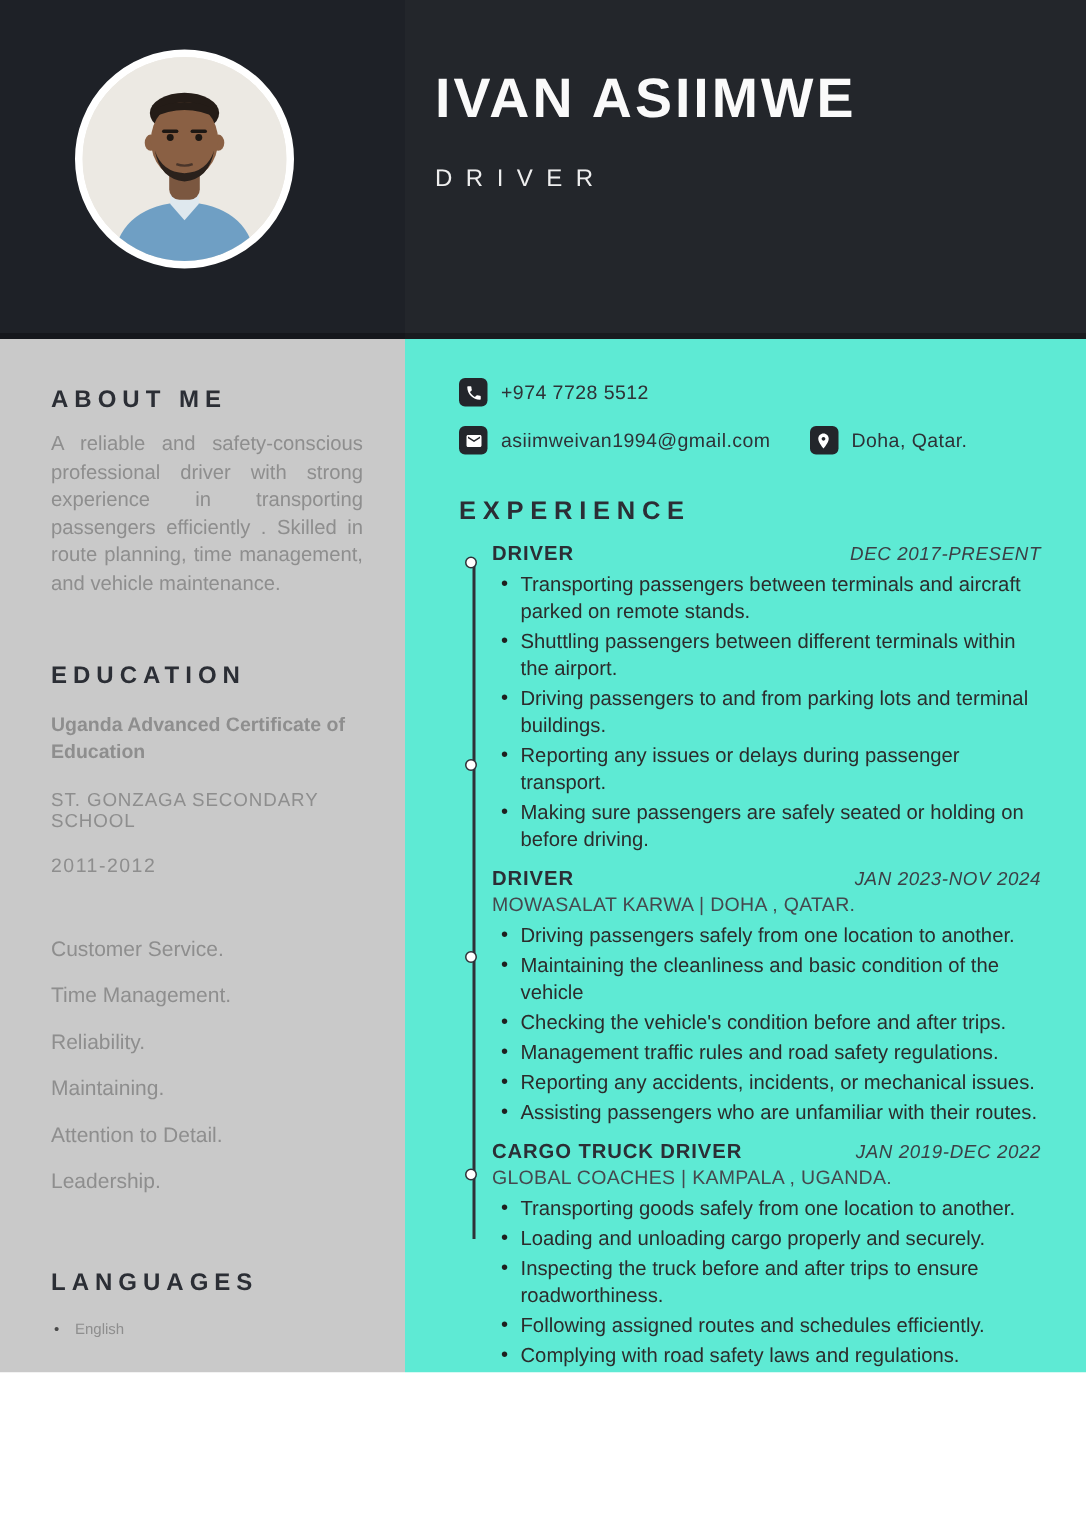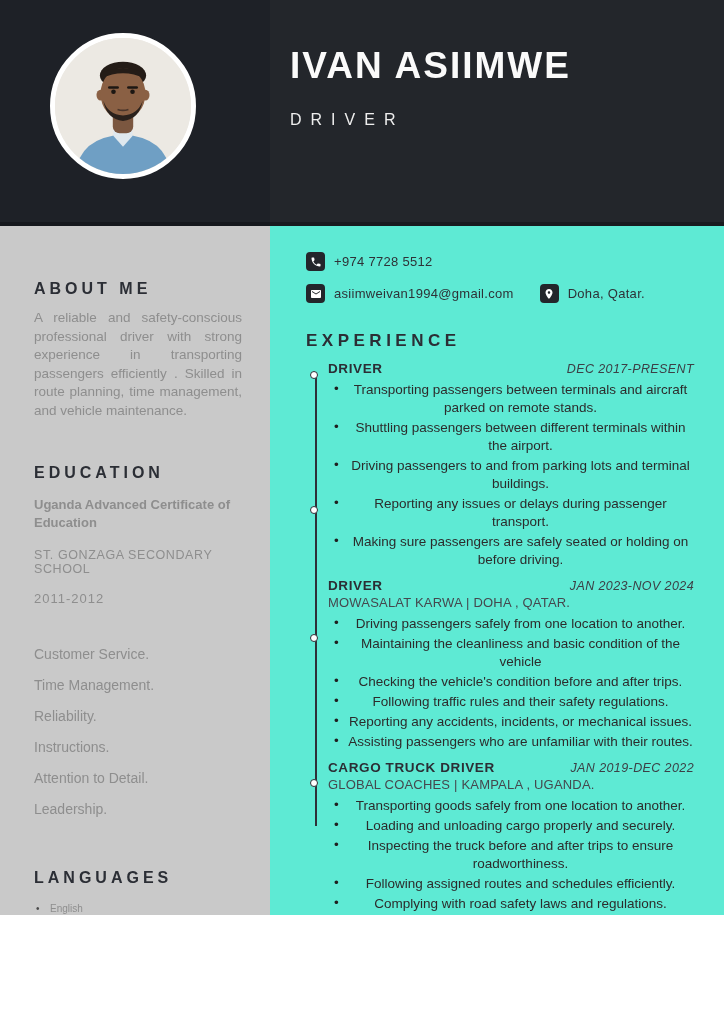--- a/index.html
+++ b/index.html
@@ -11,21 +11,21 @@
   .header-band { position:absolute; top:0; left:0; width:724px; height:226px; background:var(--header-bg,#23262b); }
   .header-band::after { content:""; position:absolute; left:0; bottom:0; width:100%; height:4px; background:rgba(0,0,0,0.28); }
   .header-left { position:absolute; top:0; left:0; width:270px; height:226px; background:var(--header-left-bg,#1e2127); }
   .photo-ring { position:absolute; left:50px; top:33px; width:146px; height:146px; border-radius:50%; border:5px solid #ffffff; overflow:hidden; background:#ece9e3; }
   .photo-ring svg { display:block; width:100%; height:100%; }
   .head-text { position:absolute; left:290px; top:46px; }
   .person-name { color:#fafafa; font-size:37px; font-weight:bold; letter-spacing:2px; line-height:1.1; }
   .person-role { margin-top:24px; color:#eeeeee; font-size:16px; font-weight:400; letter-spacing:9px; }
 
   
-  .sidebar { position:absolute; top:226px; left:0; width:270px; height:798px; background:var(--sidebar-bg,#c9c9c9); padding:54px 28px 0 34px; }
+  .sidebar { position:absolute; top:226px; left:0; width:270px; height:798px; background:var(--sidebar-bg,#c9c9c9); padding:32px 28px 0 34px; }
   .side-h { color:var(--heading-text,#2b2e35); font-size:16px; font-weight:bold; letter-spacing:4px; }
   .side-about-text { margin-top:11px; color:var(--sidebar-text,#8e8e8e); font-size:13.5px; line-height:18.5px; text-align:justify; }
   .side-section-education { margin-top:44px; }
   .edu-degree { margin-top:14px; color:var(--sidebar-text,#8e8e8e); font-size:13px; font-weight:bold; line-height:18px; }
   .edu-school { margin-top:16px; color:var(--sidebar-text,#8e8e8e); font-size:12.5px; letter-spacing:0.6px; }
   .edu-years { margin-top:15px; color:var(--sidebar-text,#8e8e8e); font-size:13px; letter-spacing:1px; }
   .side-section-skills { margin-top:40px; }
   .skills-list { list-style:none; margin-top:10px; }
   .skills-list li { color:var(--sidebar-text,#8e8e8e); font-size:14px; margin-bottom:15px; }
   .side-section-languages { margin-top:52px; }
@@ -51,21 +51,21 @@
   .tl-dot:nth-of-type(3) { top:175px; }
   .tl-dot:nth-of-type(4) { top:303px; }
   .tl-dot:nth-of-type(5) { top:448px; }
 
   .jobs { margin-top:10px; margin-left:22px; }
   .job { margin-bottom:9px; }
   .job-title-row { display:flex; justify-content:space-between; align-items:baseline; }
   .job-title { color:var(--heading-text,#2b2e35); font-size:13.5px; font-weight:bold; letter-spacing:0.6px; }
   .job-dates { color:#3c4046; font-size:12.5px; font-style:italic; letter-spacing:0.4px; }
   .job-company { margin-top:2px; color:#45484e; font-size:13px; letter-spacing:0.2px; }
-  .job-bullets { list-style:none; margin-top:5px; margin-left:6px;text-align:center; }
+  .job-bullets { list-style:none; margin-top:5px; margin-left:6px; }
   .job-bullets li { position:relative; padding-left:13px; color:#2c2c2c; font-size:13.5px; line-height:18px; margin-bottom:2px; }
   .job-bullets li::before { content:"•"; position:absolute; left:0; top:-1px; color:#1f1f1f; }
 
   .references { margin-top:10px; }
   .ref-availability { margin-top:15px; color:var(--heading-text,#2b2e35); font-size:15px; font-weight:bold; letter-spacing:0.3px; }
 </style>
 </head>
 <body>
 
 <div class="page">
@@ -106,21 +106,21 @@
       <h2 class="side-h">EDUCATION</h2>
       <div class="edu-degree">Uganda Advanced Certificate of Education</div>
       <div class="edu-school">ST. GONZAGA SECONDARY SCHOOL</div>
       <div class="edu-years">2011-2012</div>
     </section>
     <section class="side-section-skills">
       <ul class="skills-list">
           <li>Customer Service.</li>
           <li>Time Management.</li>
           <li>Reliability.</li>
-          <li>Instructions.</li>
+          <li>Maintaining.</li>
           <li>Attention to Detail.</li>
           <li>Leadership.</li>
         </ul>
     </section>
     <section class="side-section-languages">
       <h2 class="side-h">LANGUAGES</h2>
       <ul class="lang-list">
           <li>English</li>
         </ul>
     </section>
@@ -180,21 +180,21 @@
         <article class="job">
           <div class="job-title-row">
             <span class="job-title">DRIVER</span>
             <span class="job-dates">JAN 2023-NOV 2024</span>
           </div>
           <div class="job-company">MOWASALAT KARWA | DOHA , QATAR.</div>
           <ul class="job-bullets">
               <li>Driving passengers safely from one location to another.</li>
               <li>Maintaining the cleanliness and basic condition of the vehicle</li>
               <li>Checking the vehicle's condition before and after trips.</li>
-              <li>Following traffic rules and their safety regulations.</li>
+              <li>Management traffic rules and road safety regulations.</li>
               <li>Reporting any accidents, incidents, or mechanical issues.</li>
               <li>Assisting passengers who are unfamiliar with their routes.</li>
             </ul>
         </article>
 
         <article class="job">
           <div class="job-title-row">
             <span class="job-title">CARGO TRUCK DRIVER</span>
             <span class="job-dates">JAN 2019-DEC 2022</span>
           </div>

